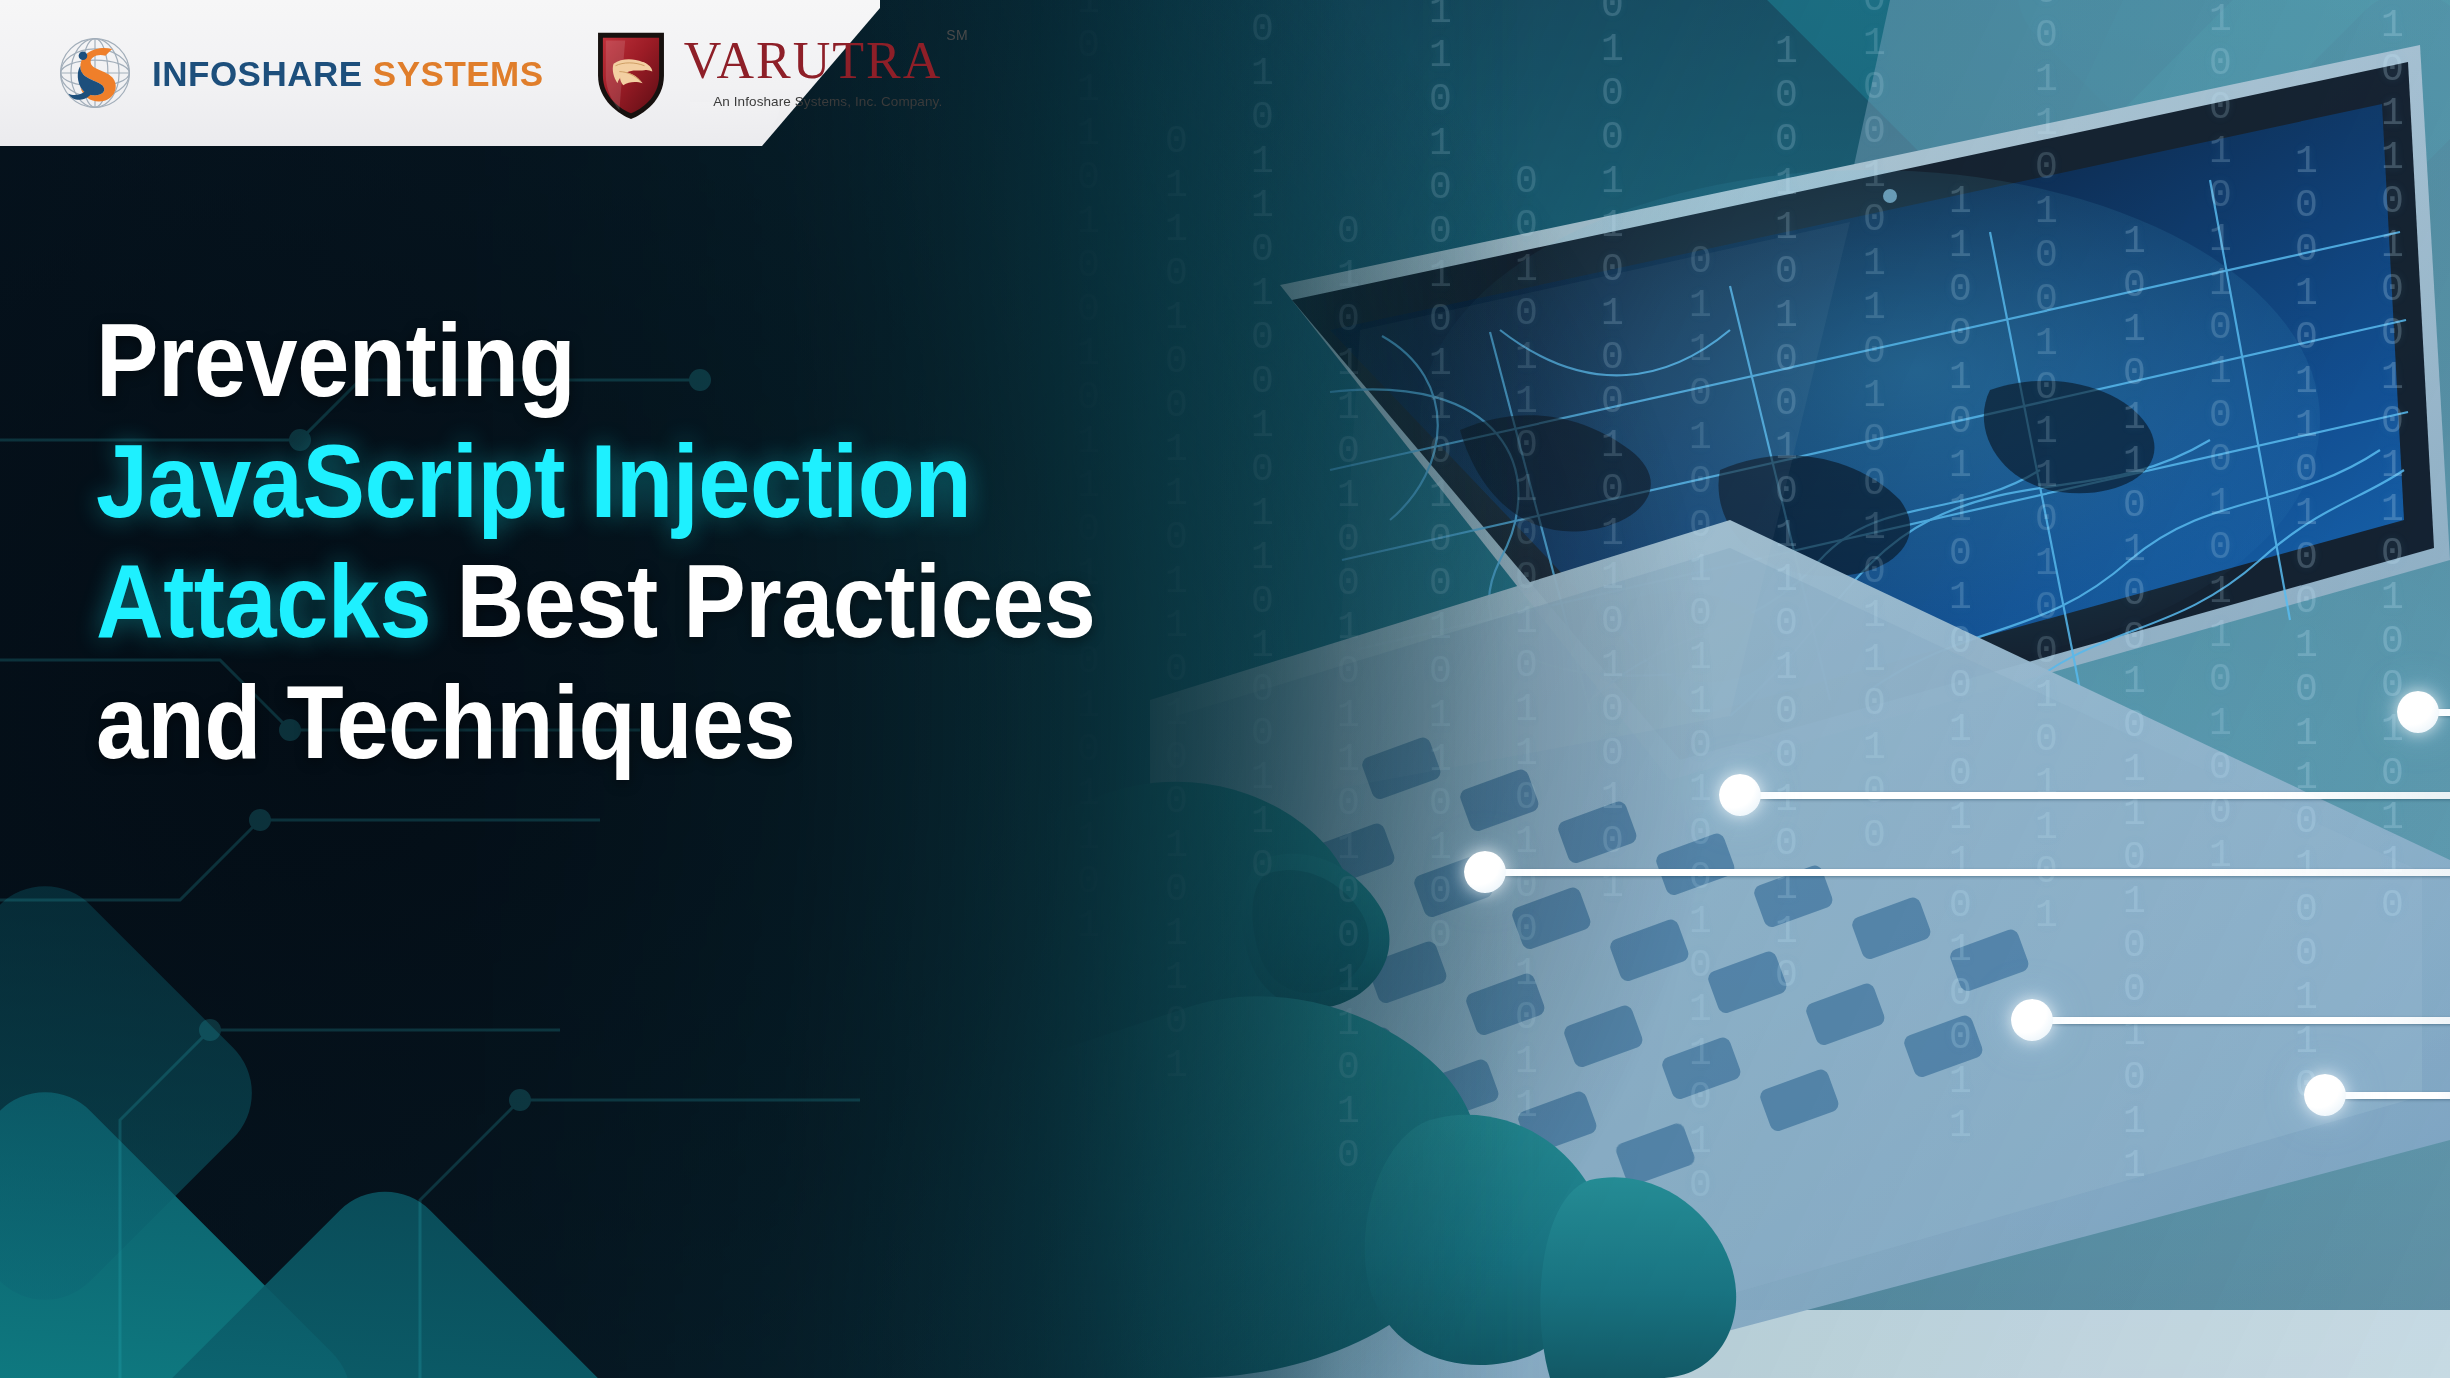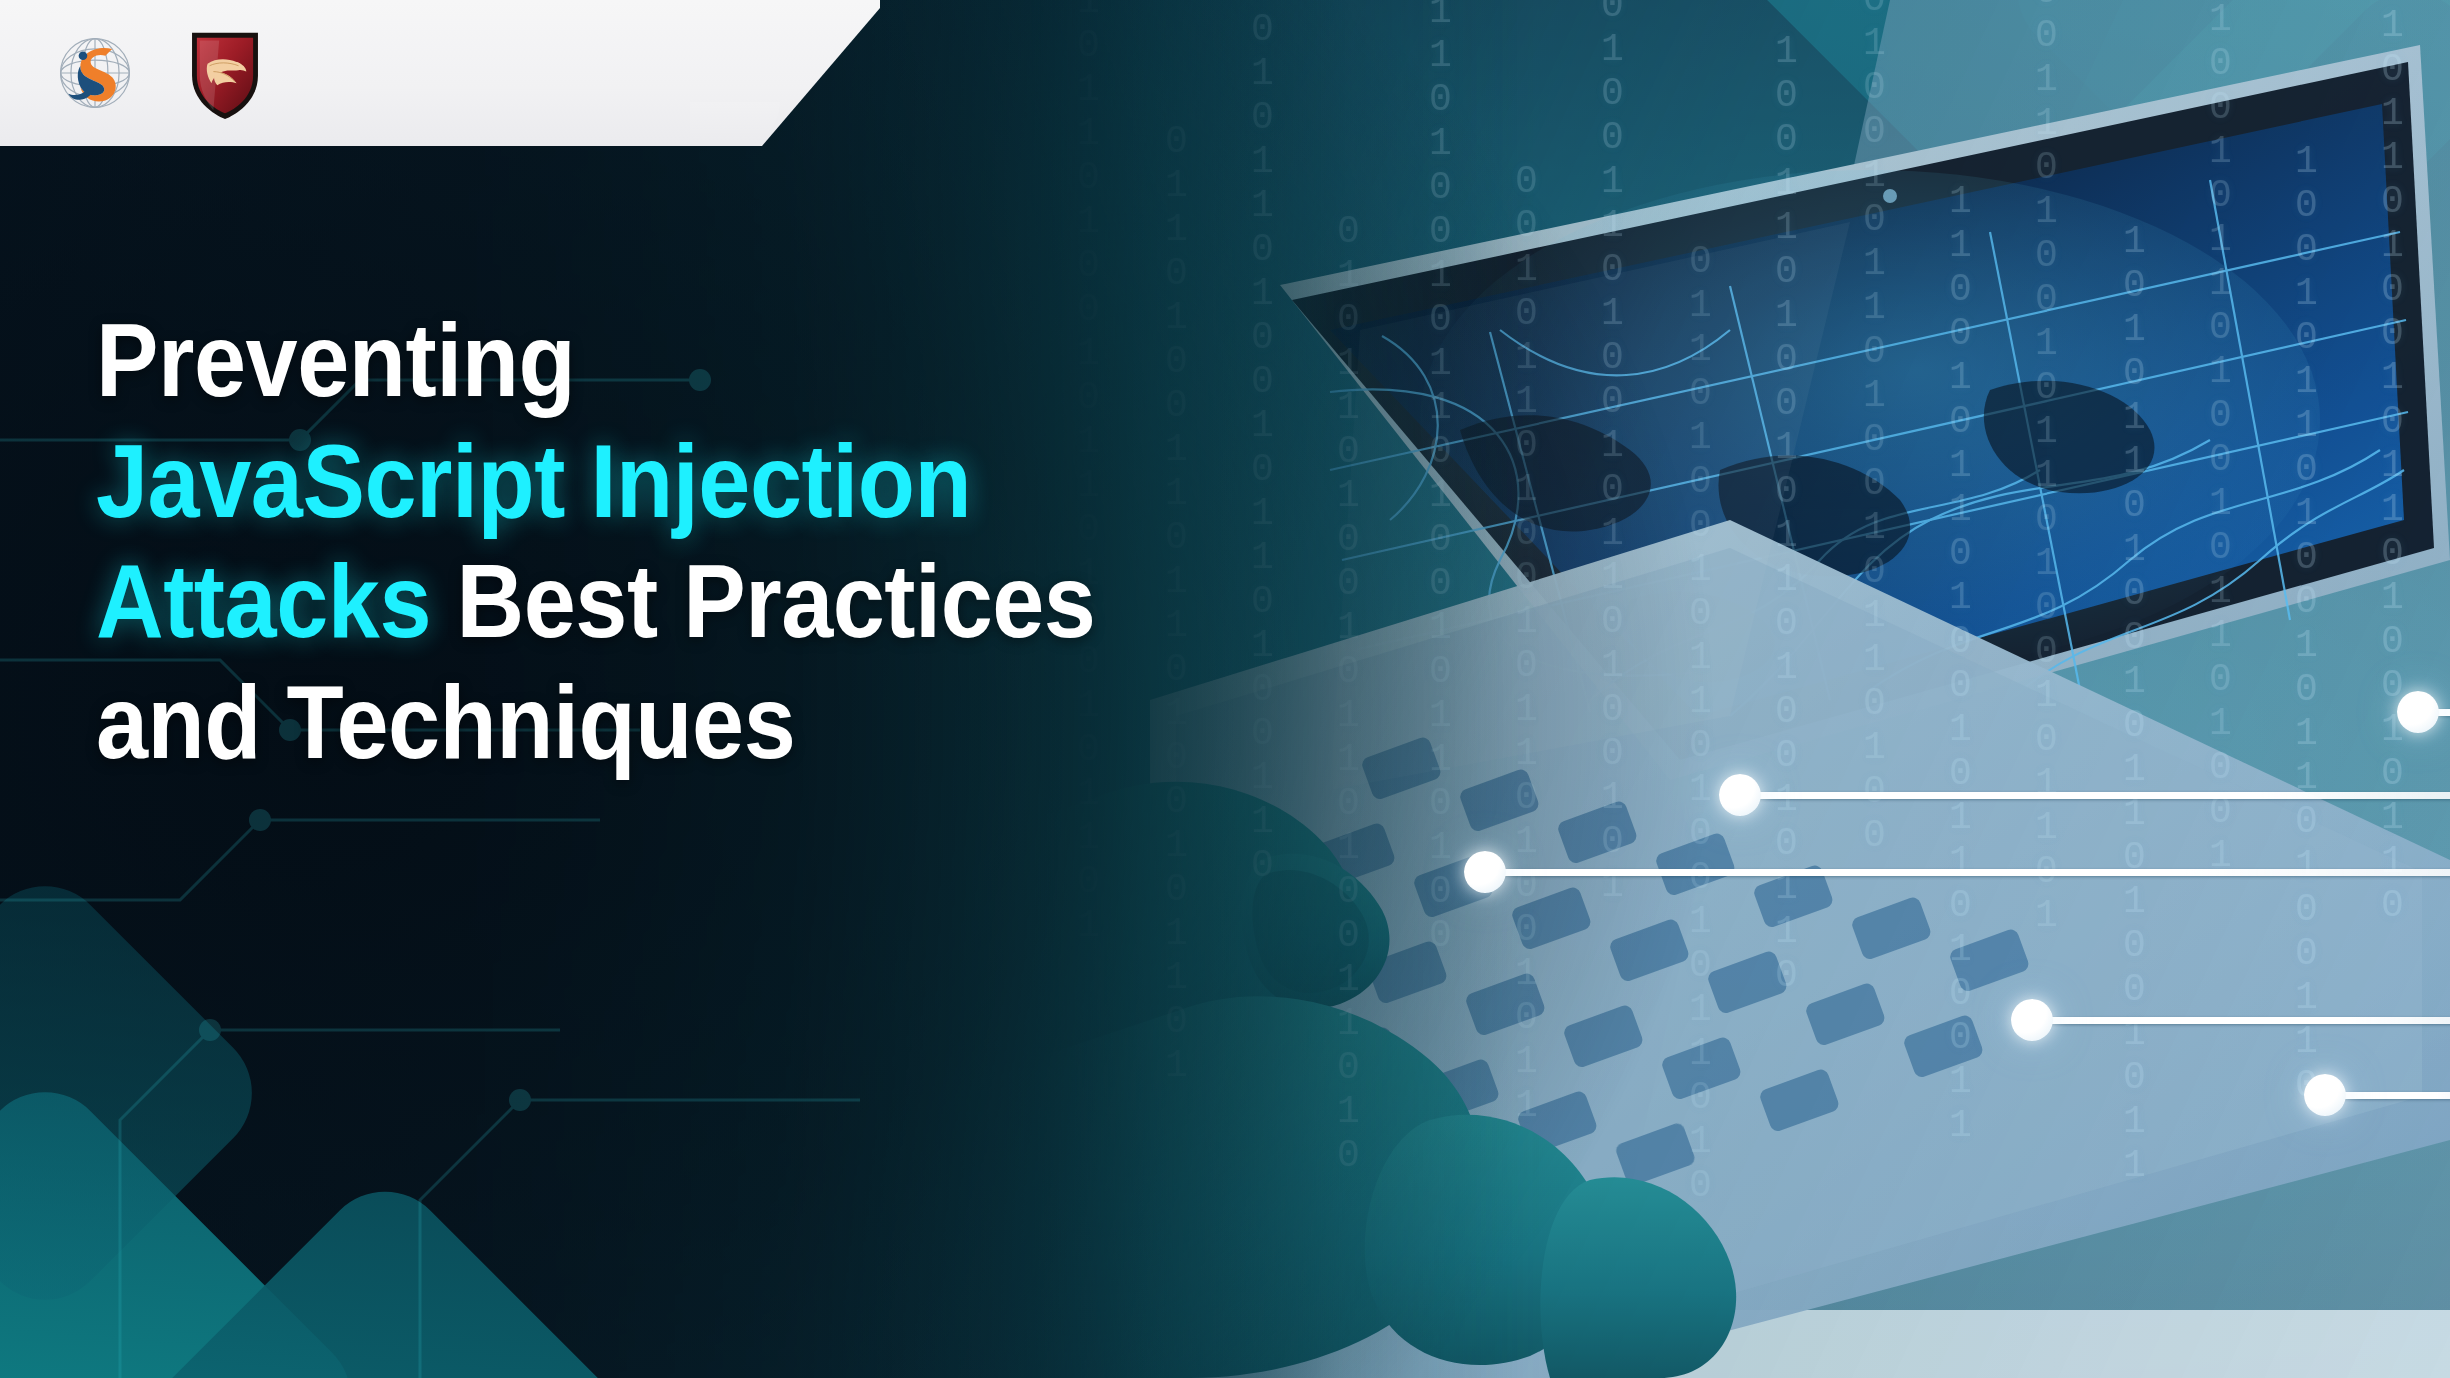--- a/index.html
+++ b/index.html
@@ -369,20 +369,21 @@
           </g>
           <path d="M70,22 C52,18 34,26 33,42 C32,56 50,58 58,64 C64,69 60,76 50,76
                    C42,76 36,72 33,66 C36,80 50,86 62,82 C74,78 78,64 70,55
                    C63,47 46,46 45,38 C44,31 54,27 62,30 Z" fill="#ef7f2a"></path>
           <path d="M33,42 C32,56 50,58 58,64 C64,69 60,76 50,76 C42,76 36,72 33,66
                    C28,56 30,46 33,42 Z" fill="#1d4f7c"></path>
           <path d="M46,60 C52,66 48,76 38,80 C30,83 22,80 19,74 C27,78 40,74 42,66 Z" fill="#1d4f7c"></path>
           <circle cx="36" cy="30" r="5" fill="#1d4f7c"></circle>
         </svg>
       </div>
+      <div class="wordmark"><span class="w1">INFOSHARE</span> <span class="w2">SYSTEMS</span></div>
     </div>
 
     <div class="vl">
       <div class="shield">
         <svg viewBox="0 0 80 98" width="78" height="95">
           <defs>
             <linearGradient id="shg" x1="0" y1="0" x2="1" y2="1">
               <stop offset="0" stop-color="#c0303a"></stop>
               <stop offset=".45" stop-color="#9c1c26"></stop>
               <stop offset="1" stop-color="#5d0d14"></stop>
@@ -396,20 +397,25 @@
                      C32,48 28,52 26,58 C22,52 20,44 22,38 Z"></path>
             <path d="M52,36 C58,38 62,42 62,46 C58,44 54,44 50,44 Z"></path>
             <path d="M30,46 C38,46 46,50 52,58 C46,56 38,56 32,60 C28,56 28,50 30,46 Z"></path>
           </g>
           <g stroke="#b8813f" stroke-width=".8" fill="none" opacity=".8">
             <path d="M24,40 C32,36 44,36 54,40"></path>
             <path d="M28,46 C36,46 44,50 50,56"></path>
           </g>
         </svg>
       </div>
+      <div class="vtext">
+        <div class="vname">VARUTRA</div>
+        <div class="vsm">SM</div>
+        <div class="vtag">An Infoshare Systems, Inc. Company.</div>
+      </div>
     </div>
   </div>
 
   <h1 class="headline">
     <span class="ln"><span class="wh">Preventing</span></span>
     <span class="ln"><span class="cy">JavaScript Injection</span></span>
     <span class="ln"><span class="cy">Attacks</span><span class="wh"> Best Practices</span></span>
     <span class="ln"><span class="wh">and Techniques</span></span>
   </h1>
 

